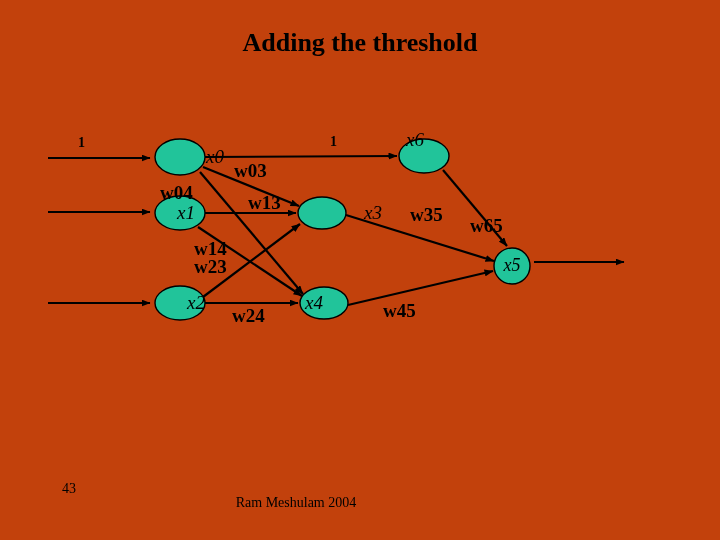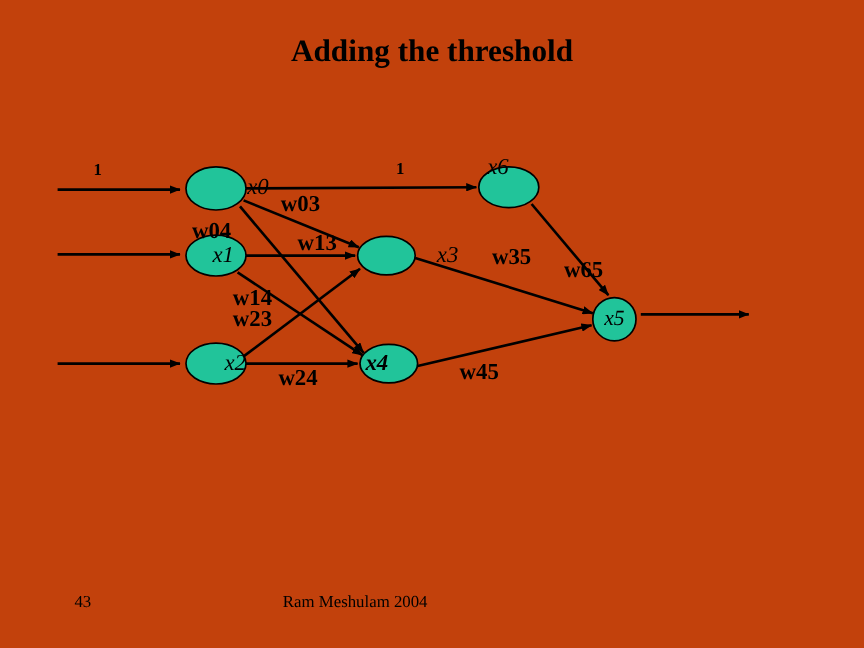--- a/index.html
+++ b/index.html
@@ -64,21 +64,21 @@
     position: absolute;
     font-size: 14px;
     font-weight: bold;
     font-family: "Liberation Serif", "DejaVu Serif", serif;
     color: #000000;
     white-space: nowrap;
   }
   #page-number {
     position: absolute;
     left: 62px;
-    top: 495px;
+    top: 481px;
     font-size: 14px;
     font-family: "Liberation Serif", "DejaVu Serif", serif;
     color: #000000;
   }
   #footer-credit {
     position: absolute;
     left: 0;
     top: 495px;
     width: 592px;
     text-align: center;
@@ -155,21 +155,21 @@
     <ellipse cx="322" cy="213" rx="24" ry="16" fill="#21c49a" stroke="#000" stroke-width="1.4"></ellipse>
     <ellipse cx="324" cy="303" rx="24" ry="16" fill="#21c49a" stroke="#000" stroke-width="1.4"></ellipse>
     <ellipse cx="424" cy="156" rx="25" ry="17" fill="#21c49a" stroke="#000" stroke-width="1.4"></ellipse>
     <circle cx="512" cy="266" r="18" fill="#21c49a" stroke="#000" stroke-width="1.4"></circle>
   </svg>
 
   <div class="node-label" style="left:155px; top:146px; width:72px;padding-left:24px;">x0</div>
   <div class="node-label" style="left:155px; top:202px; width:62px;">x1</div>
   <div class="node-label" style="left:155px; top:292px; width:50px;text-align:right;">x2</div>
   <div class="node-label" style="left:298px; top:202px; width:62px;margin-left:44px;">x3</div>
-  <div class="node-label" style="left:300px; top:292px; width:28px;font-weight:bold;">x4</div>
+  <div class="node-label" style="left:300px; top:292px; width:28px;">x4</div>
   <div class="node-label" style="left:399px; top:129px; width:32px;">x6</div>
   <div class="node-label" style="left:494px; top:255px; width:36px; font-size:18px;">x5</div>
 
   <div class="input-label" style="left:78px; top:135px;">1</div>
   <div class="input-label" style="left:330px; top:134px;">1</div>
 
   <div class="edge-label" style="left:234px; top:160px;">w03</div>
   <div class="edge-label" style="left:160px; top:182px;">w04</div>
   <div class="edge-label" style="left:248px; top:192px;">w13</div>
   <div class="edge-label" style="left:194px; top:238px;">w14</div>

